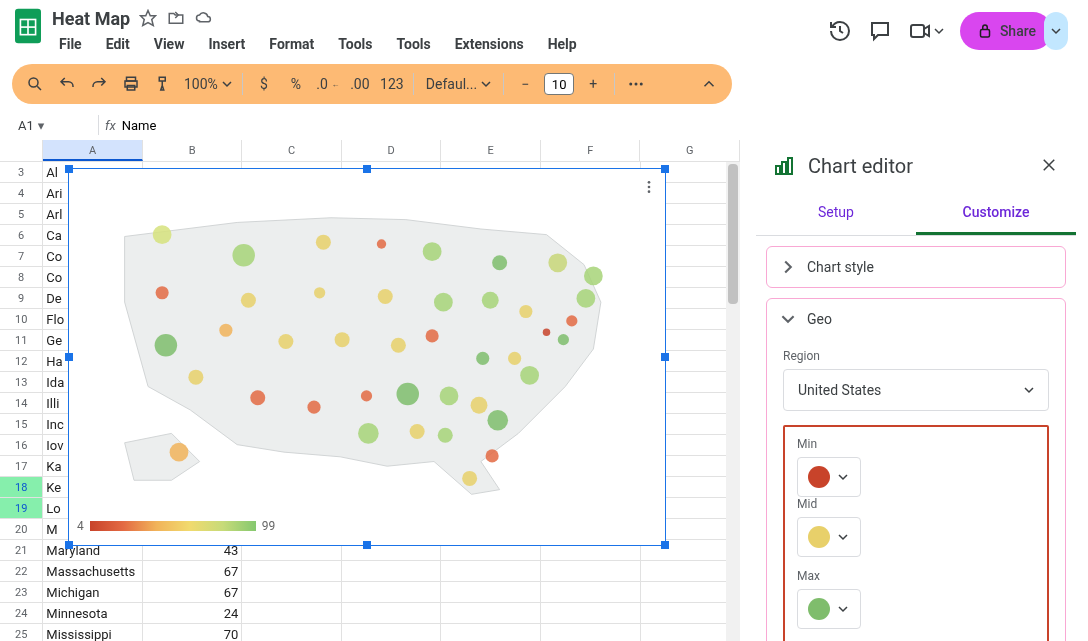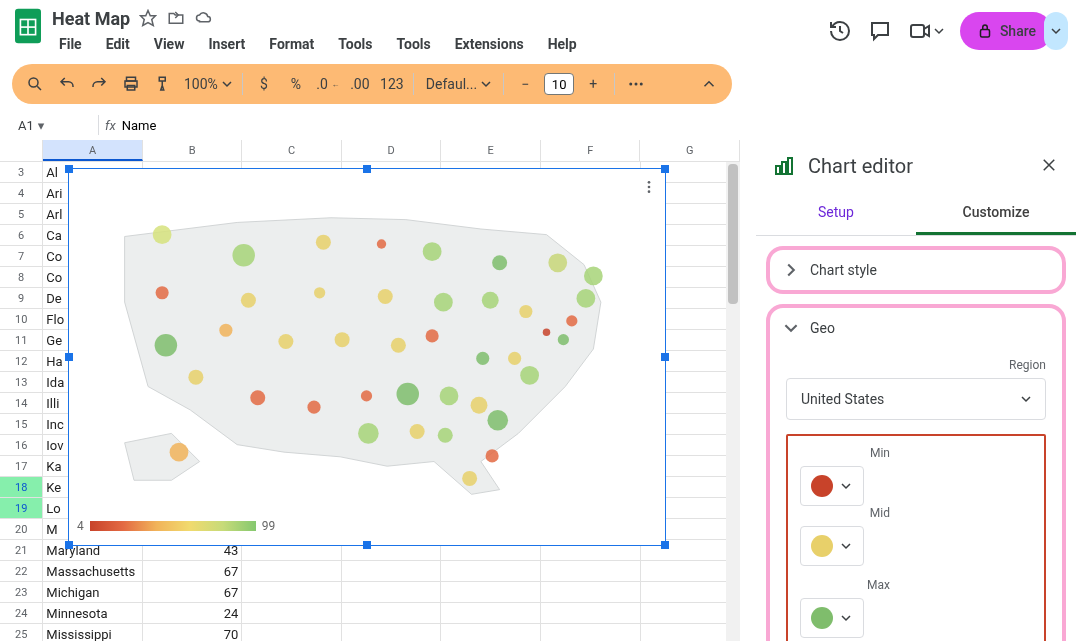--- a/index.html
+++ b/index.html
@@ -67,22 +67,22 @@
 .legend-grad { width: 166px; height: 10px; background: linear-gradient(90deg, #c8432a, #e36a43, #f1b35a, #f1da6e, #c7db79, #85c86f); }
 
 
 .sidebar { width: 320px; margin-left: 16px; }
 .sb-header { display: flex; align-items: center; padding: 14px 16px; gap: 12px; }
 .sb-icon { width: 24px; height: 24px; color: #137333; }
 .sb-title { font-size: 20px; color: #3c4043; flex: 1; }
 .sb-close { width: 20px; height: 20px; color: #3c4043; cursor: pointer; }
 .sb-tabs { display: flex; border-bottom: 1px solid #dadce0; }
 .sb-tab { flex: 1; text-align: center; padding: 12px 0; font-size: 14px; color: #6d28d9; cursor: pointer; }
-.sb-tab.active { color: #404040; border-bottom: 3px solid #137333; font-weight: 500; }
-.sb-section { border: 4px solid #f9a8d4; border-radius: 17px; margin: 10px 10px; text-align: right; }
+.sb-tab.active { color: #6d28d9; border-bottom: 3px solid #137333; font-weight: 500; }
+.sb-section { border: 1px solid #f9a8d4; border-radius: 6px; margin: 10px 10px; }
 .sb-sec-head { display: flex; align-items: center; gap: 12px; padding: 12px 14px; cursor: pointer; font-size: 14px; color: #3c4043; }
 .sb-body { padding: 10px 16px 20px; }
 .sb-label { font-size: 12px; color: #5f6368; margin-bottom: 6px; }
 .sb-select { width: 100%; padding: 12px 14px; border: 1px solid #dadce0; border-radius: 4px; display: flex; justify-content: space-between; align-items: center; font-size: 14px; margin-bottom: 14px; }
 .color-grid { display: flex; flex-wrap: wrap; gap: 0 60px; border: 2px solid #c8432a; padding: 10px 12px 16px; border-radius: 2px; }
 .color-col { width: 90px; }
 .color-swatch-btn { display: flex; align-items: center; gap: 8px; border: 1px solid #dadce0; border-radius: 4px; padding: 8px 10px; width: 64px; margin-top: 6px; }
 .swatch { width: 22px; height: 22px; border-radius: 50%; }
 .sw-red { background: #c8432a; } .sw-yellow { background: #e8d06a; } .sw-green { background: #7fbd6c; }
 

